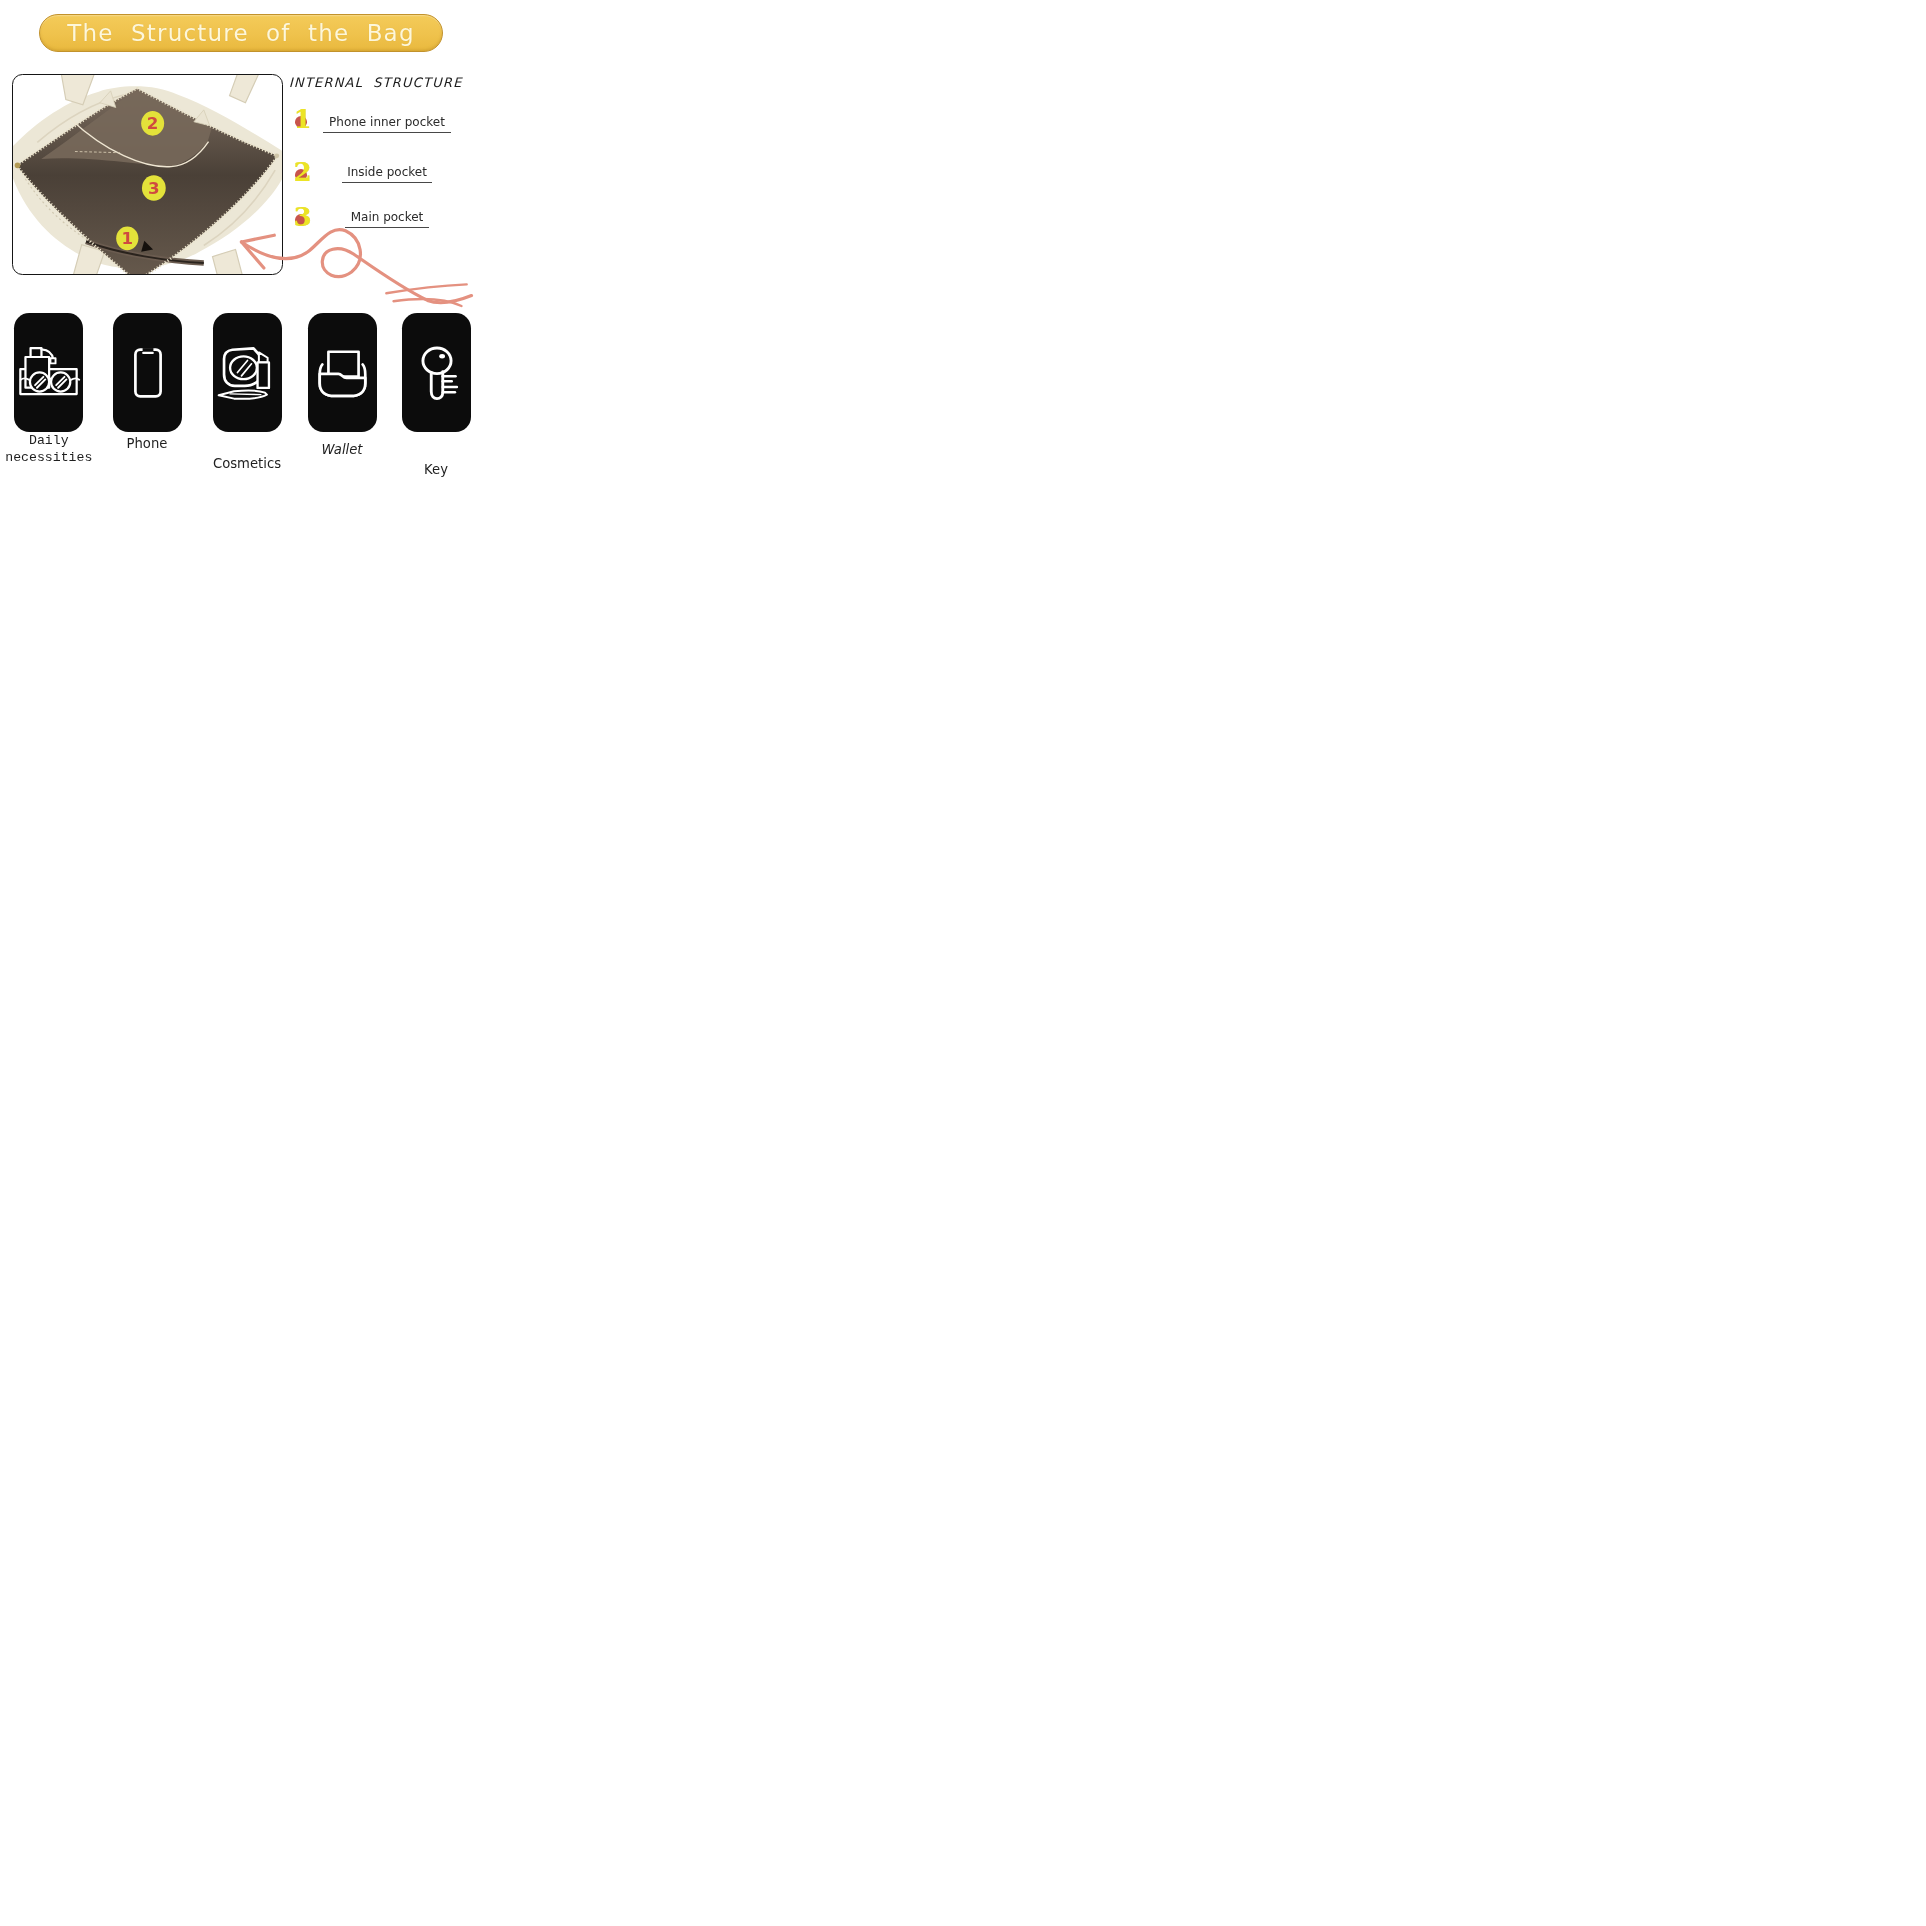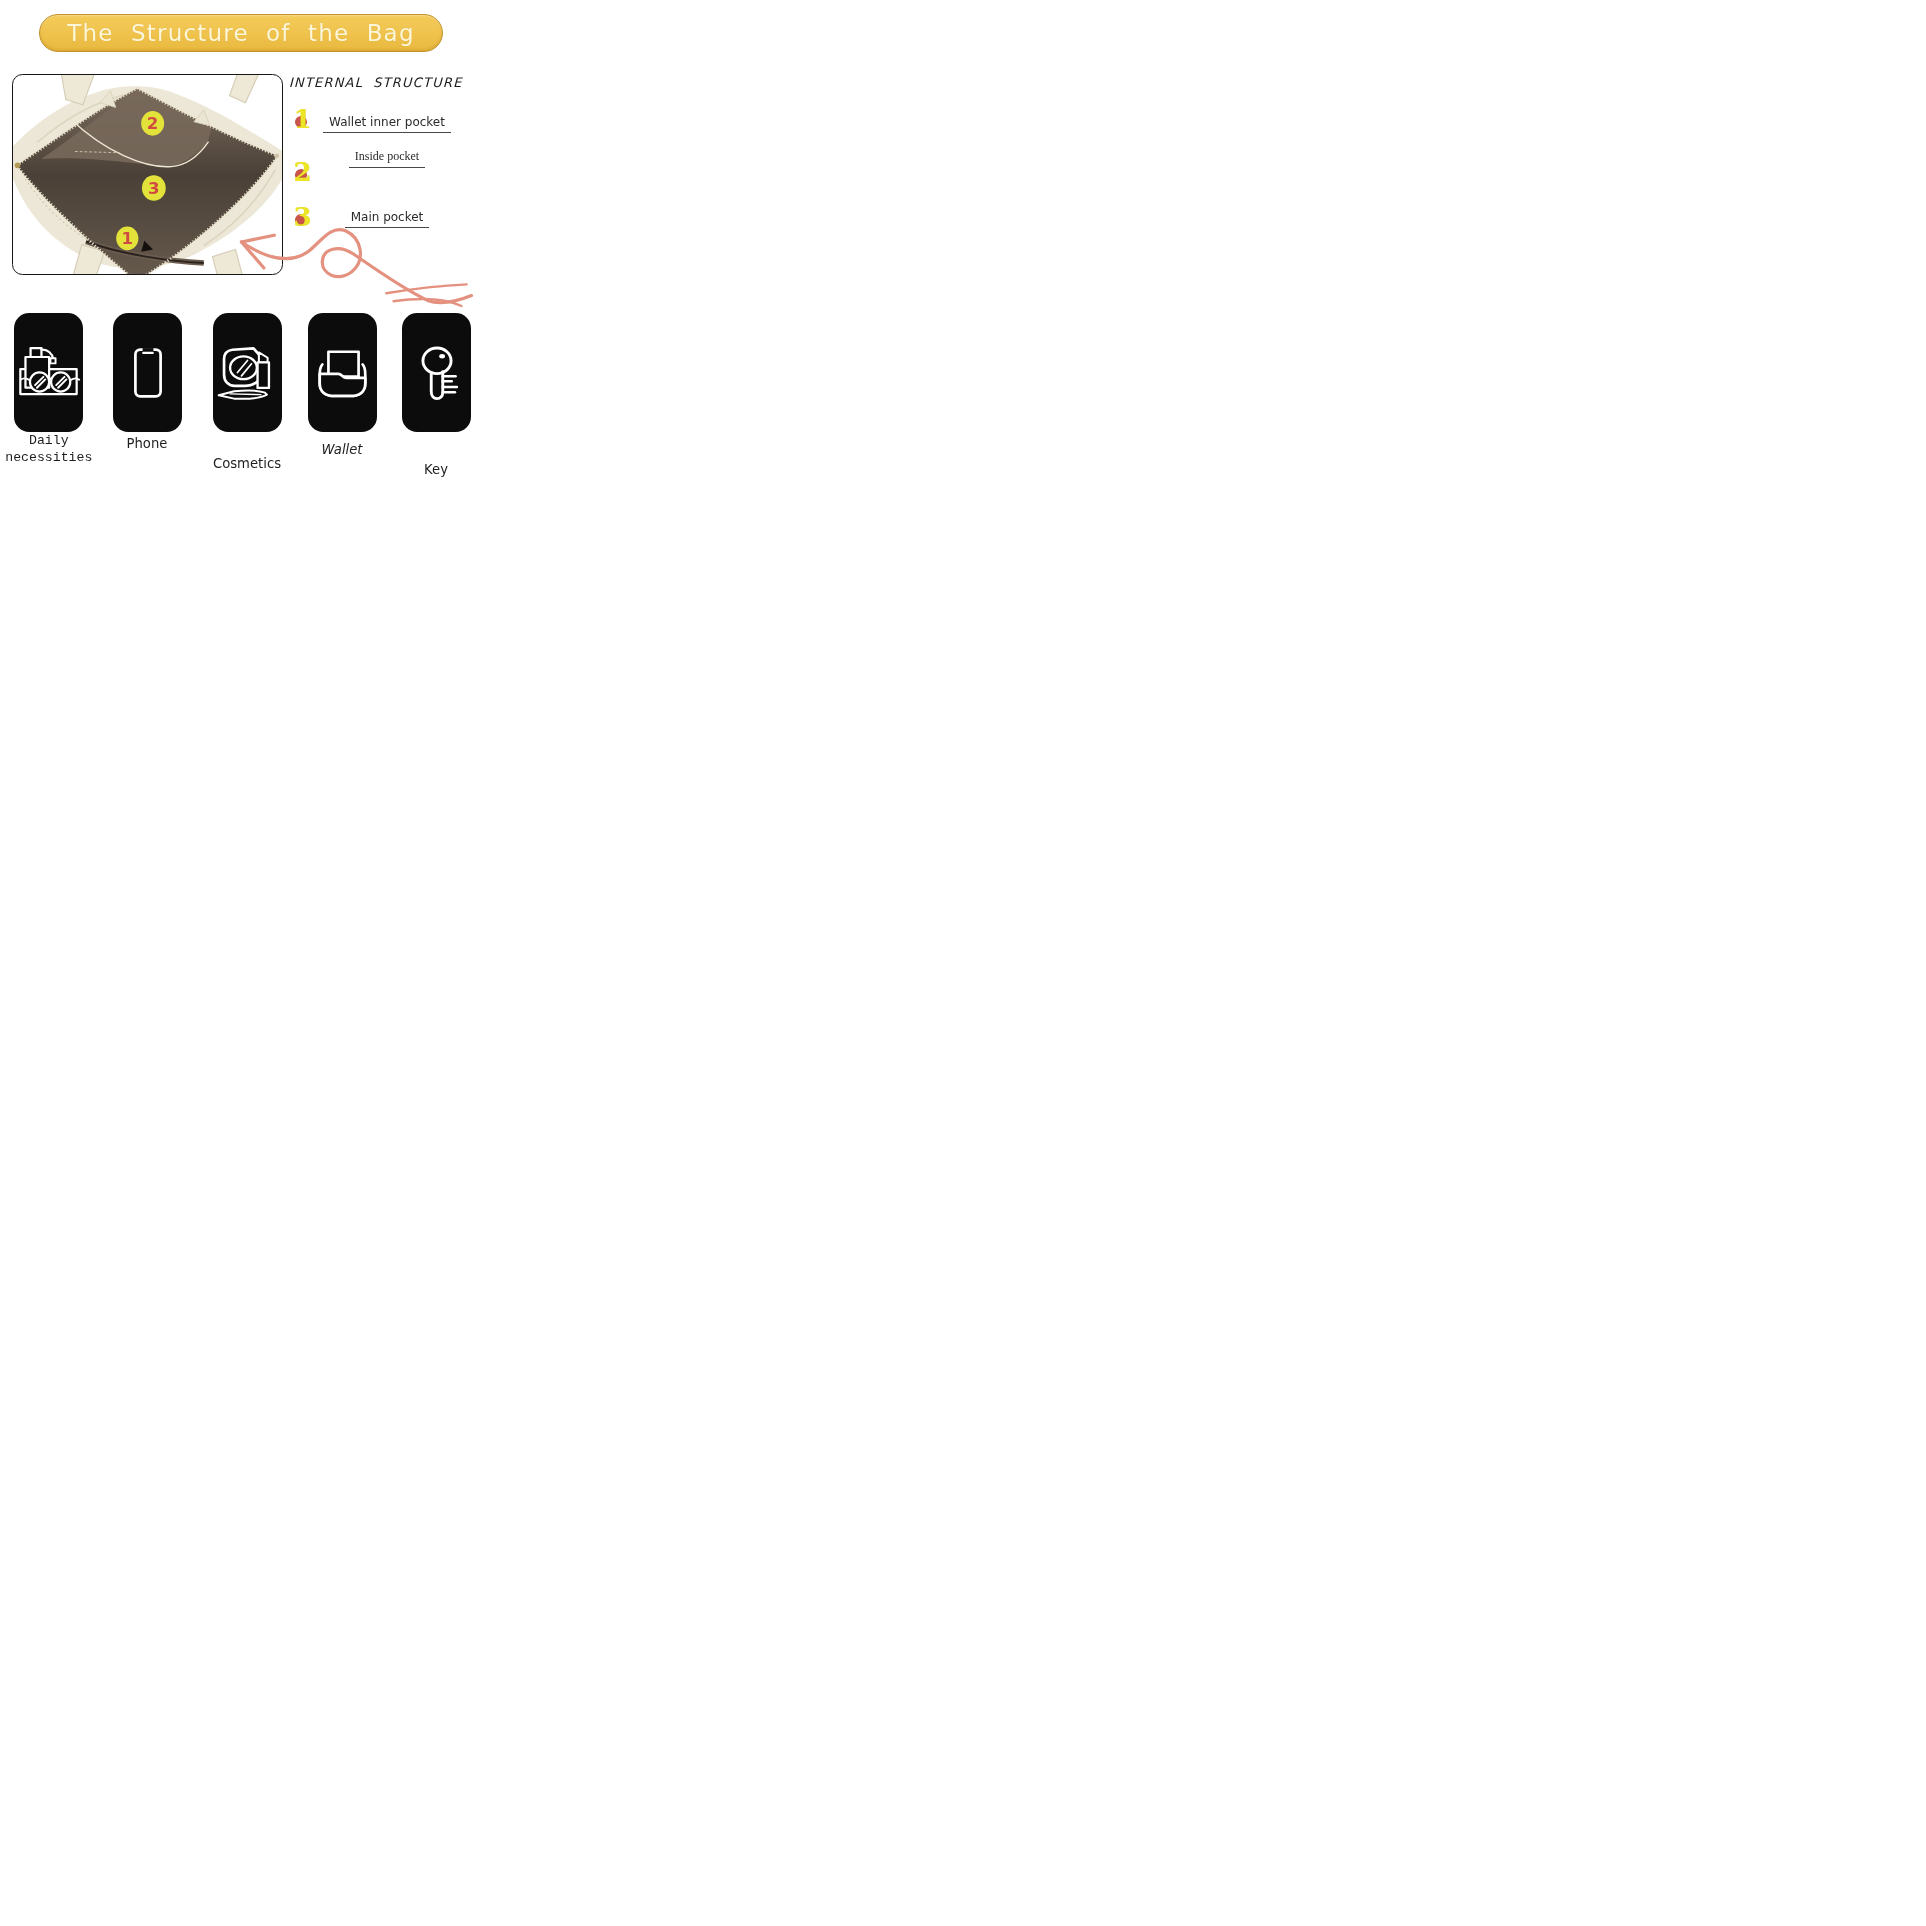--- a/index.html
+++ b/index.html
@@ -19,21 +19,21 @@
   .photo-frame{position:absolute;left:11.6px;top:74px;width:271px;height:201px;background:#fff;
           border:1.6px solid #151515;border-radius:10.4px;overflow:hidden;}
   .photo-frame svg{display:block;width:100%;height:100%;}
 
   
   .internal-heading{position:absolute;left:290px;top:75px;width:185px;color:#1d1d1d;
           font-size:13px;font-style:italic;letter-spacing:1.2px;word-spacing:4.8px;white-space:nowrap;
           transform:skewX(-4deg);}
   .legend-row-label{position:absolute;left:319px;width:136px;text-align:center;color:#2b2b2b;font-size:12px;}
   .legend-row-label .u{display:inline-block;padding:0 5.6px 2.8px;border-bottom:1.2px solid #484848;white-space:nowrap;}
-  .row1{top:115px;} .row2{top:149px;font-family:Liberation Serif, serif;} .row3{top:210px;}
+  .row1{top:115px;} .row2{top:165px;} .row3{top:210px;}
 
   .badge{position:absolute;left:290px;width:25px;height:32px;text-align:center;}
   .badge .dot{position:absolute;left:4.8px;top:13.2px;width:12px;height:11.6px;border-radius:50%;background:#c8544c;}
   .badge .n{position:relative;z-index:1;font-family:"DejaVu Serif","Liberation Serif",serif;
           font-weight:bold;font-size:26px;line-height:32px;color:#ece426;
           text-shadow:0.4px 0.4px 0 rgba(180,160,10,.4);}
   .b1{top:103px;} .b2{top:156px;} .b3{top:201px;}
 
   
   .arrow-svg{position:absolute;left:225px;top:222px;width:259px;height:98px;z-index:6;}
@@ -113,21 +113,21 @@
     </svg>
   </div>
 
   <div class="internal-heading">INTERNAL STRUCTURE</div>
 
   <div class="badge b1">
     <div class="dot"></div>
     <div class="n">1</div>
   </div>
   <div class="legend-row-label row1">
-    <span class="u">Wallet inner pocket</span>
+    <span class="u">Phone inner pocket</span>
   </div>
 
   <div class="badge b2">
     <div class="dot"></div>
     <div class="n">2</div>
   </div>
   <div class="legend-row-label row2">
     <span class="u">Inside pocket</span>
   </div>
 

